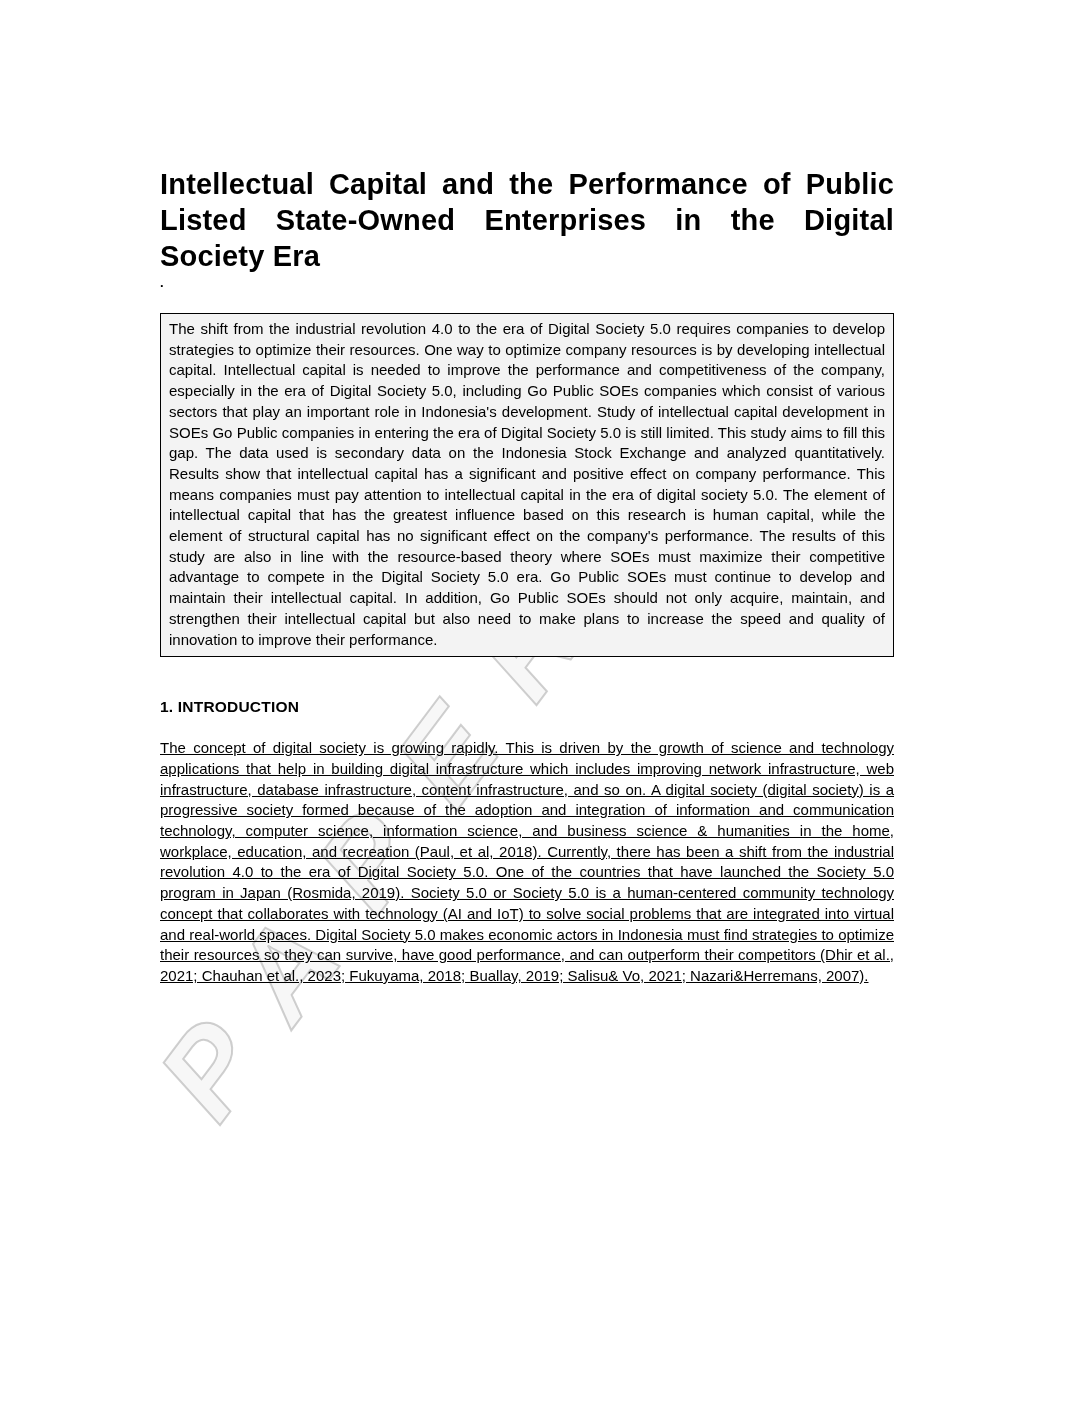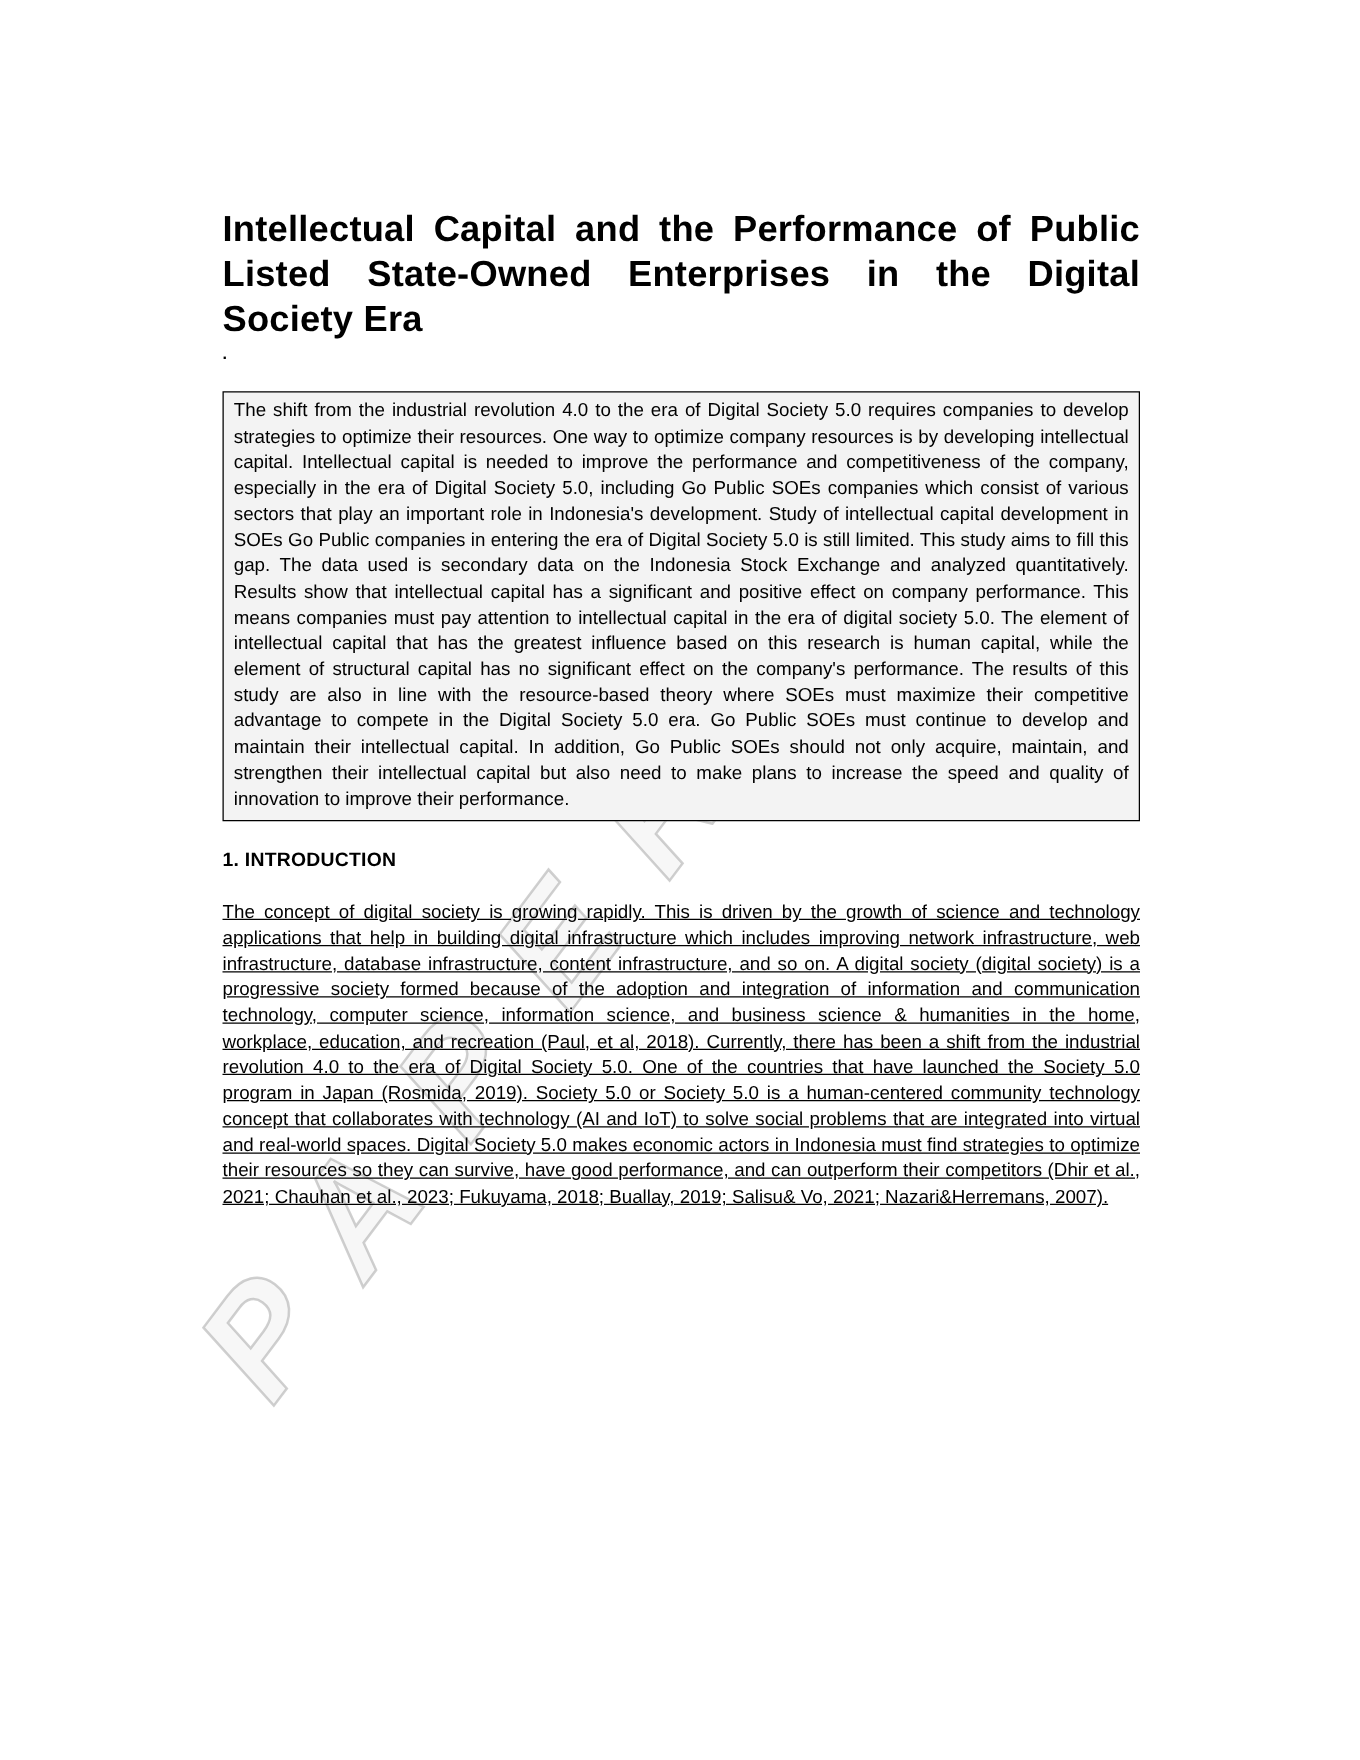--- a/index.html
+++ b/index.html
@@ -29,21 +29,21 @@
     letter-spacing: 52px;
     white-space: nowrap;
     color: rgba(120,120,120,0.06);
     -webkit-text-stroke: 2px rgba(150,150,150,0.45);
     z-index: 0;
     user-select: none;
     pointer-events: none;
   }
   .content {
     position: absolute;
-    left: 178px;
+    left: 160px;
     top: 166px;
     width: 734px;
     z-index: 1;
   }
   .paper-title {
     font-size: 29px;
     font-weight: bold;
     line-height: 36px;
     text-align: justify;
     letter-spacing: 0.2px;
@@ -72,21 +72,21 @@
     text-align: justify;
   }
   .keywords {
     margin-top: 22px;
     font-size: 15px;
     line-height: 20.7px;
     font-style: italic;
     text-align: justify;
   }
   .section-heading {
-    margin-top: 23px;
+    margin-top: 41px;
     font-size: 15.5px;
     font-weight: bold;
     letter-spacing: 0.2px;
   }
   .body-para {
     margin-top: 22px;
     font-size: 15px;
     line-height: 20.7px;
     text-align: justify;
     text-decoration: underline;

